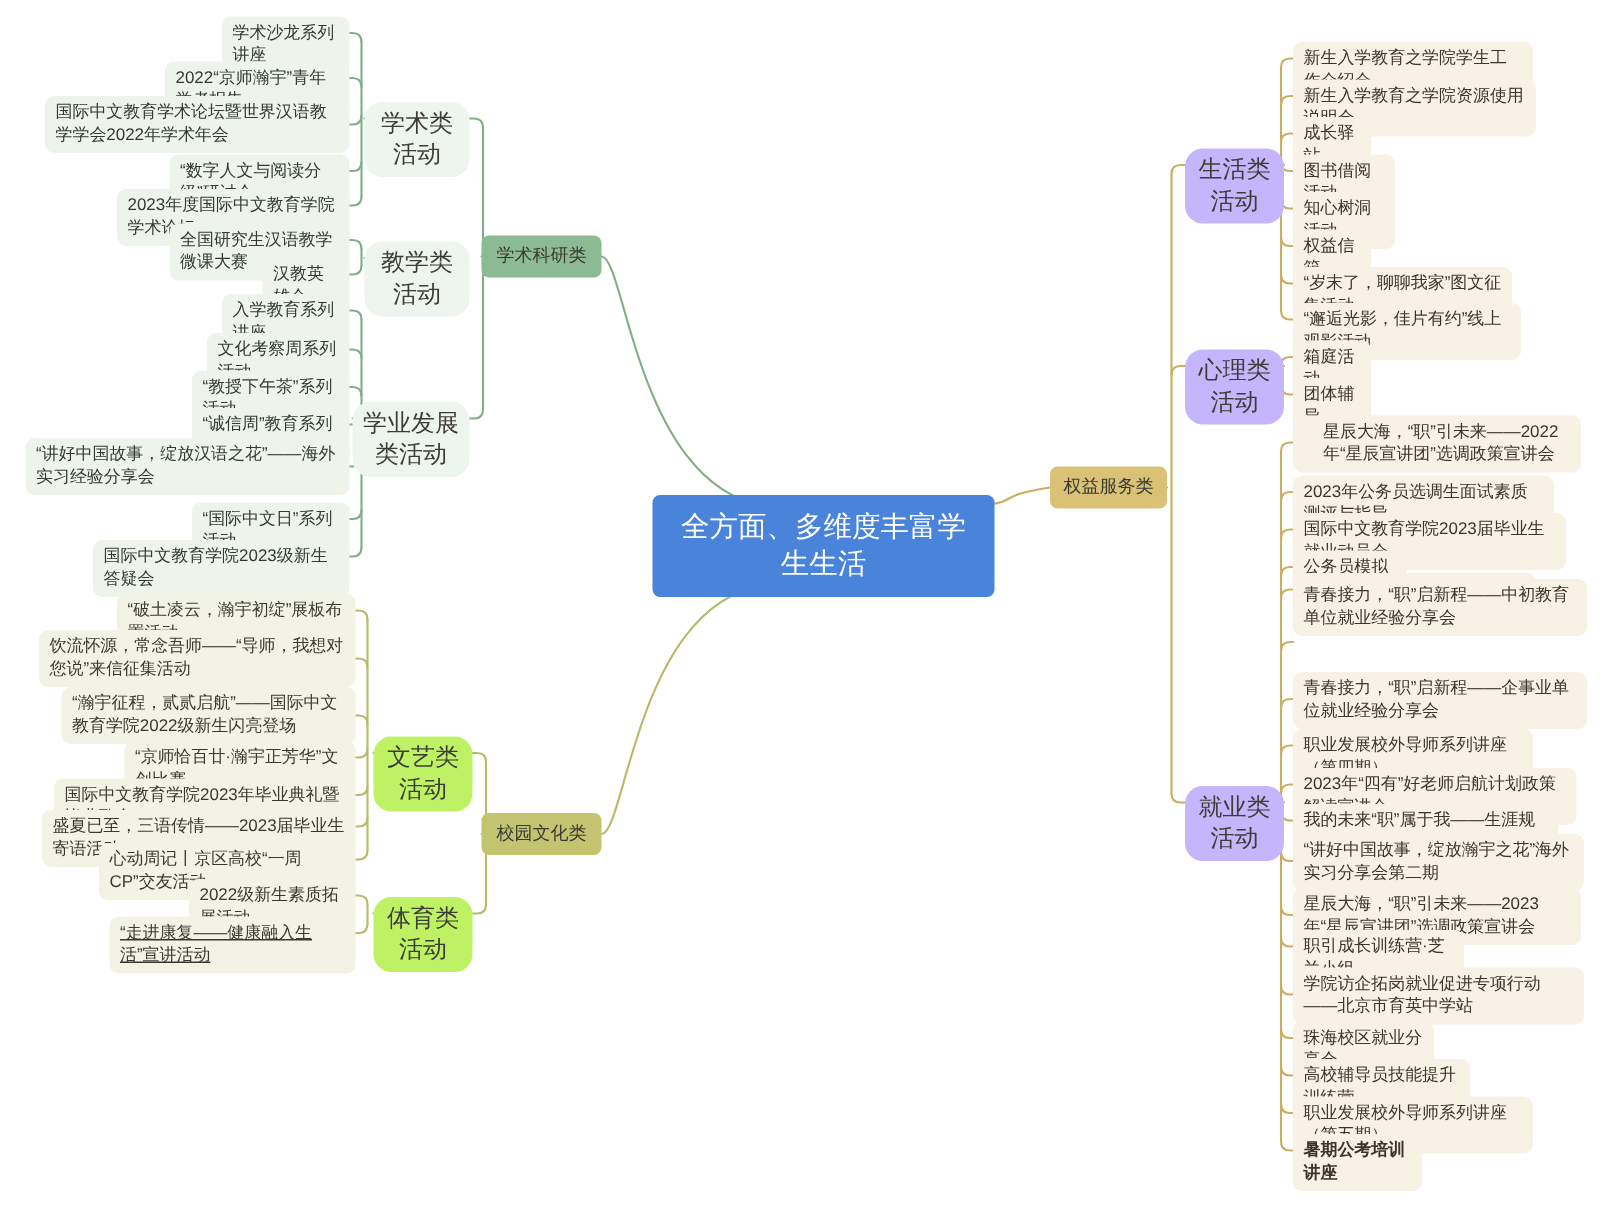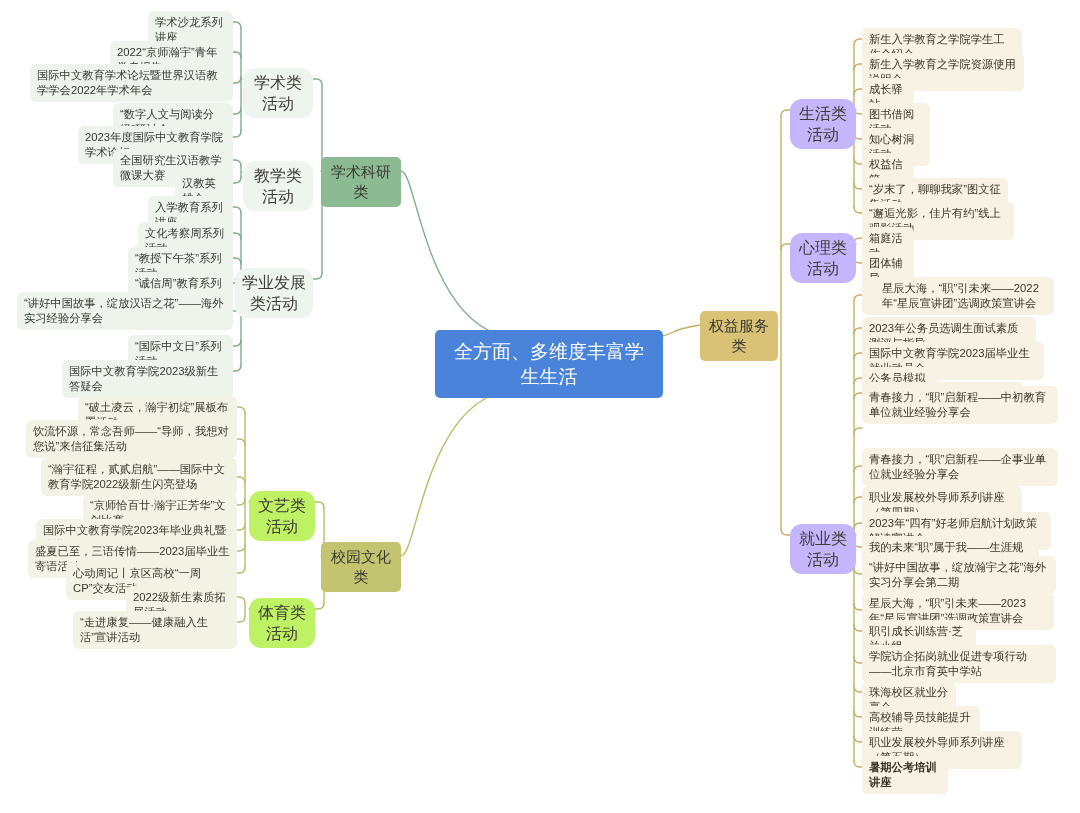--- a/index.html
+++ b/index.html
@@ -41,21 +41,21 @@
     background: #4a84da;
     color: #ffffff;
     font-size: 19px;
     justify-content: center;
     text-align: center;
     border-radius: 5px;
     padding: 6px 10px;
   }
   
   .node.cat {
-    font-size: 15px;
+    font-size: 12px;
     color: #3a3a32;
     justify-content: center;
     text-align: center;
     border-radius: 5px;
     padding: 5px 8px;
   }
   .cat.cat-green  { background: #8cba93; }
   .cat.cat-olive  { background: #c3c46f; }
   .cat.cat-gold   { background: #d9c176; }
 
@@ -198,21 +198,21 @@
       <div class="node grp g-olive" style="left: 249px; top: 491px; width: 66px; min-height: 22px;"><span>文艺类活动</span></div>
       <div class="node leaf l-olive align-right" style="left: 78px; top: 396px; width: 159px; min-height: 22px;"><span>“破土凌云，瀚宇初绽”展板布置活动</span></div>
       <div class="node leaf l-olive align-right" style="left: 26px; top: 420px; width: 211px; min-height: 38px;"><span>饮流怀源，常念吾师——“导师，我想对您说”来信征集活动</span></div>
       <div class="node leaf l-olive align-right" style="left: 41px; top: 458px; width: 196px; min-height: 38px;"><span>“瀚宇征程，贰贰启航”——国际中文教育学院2022级新生闪亮登场</span></div>
       <div class="node leaf l-olive align-right" style="left: 83px; top: 494px; width: 154px; min-height: 22px;"><span>“京师恰百廿·瀚宇正芳华”文创比赛</span></div>
       <div class="node leaf l-olive align-right" style="left: 36px; top: 519px; width: 201px; min-height: 22px;"><span>国际中文教育学院2023年毕业典礼暨毕业歌会</span></div>
       <div class="node leaf l-olive align-right" style="left: 28px; top: 540px; width: 209px; min-height: 22px;"><span>盛夏已至，三语传情——2023届毕业生寄语活动</span></div>
       <div class="node leaf l-olive align-right" style="left: 66px; top: 562px; width: 171px; min-height: 22px;"><span>心动周记丨京区高校“一周CP”交友活动</span></div>
       <div class="node grp g-olive" style="left: 249px; top: 598px; width: 66px; min-height: 22px;"><span>体育类活动</span></div>
       <div class="node leaf l-olive align-right" style="left: 126px; top: 586px; width: 111px; min-height: 22px;"><span>2022级新生素质拓展活动</span></div>
-      <div class="node leaf l-olive align-right" style="left: 73px; top: 611px; width: 164px; min-height: 22px;"><span>“走进康复——健康融入生活”宣讲活动</span></div>
+      <div class="node leaf l-olive align-right" style="left: 73px; top: 611px; width: 164px; min-height: 22px; text-decoration: underline;"><span>“走进康复——健康融入生活”宣讲活动</span></div>
       <div class="node cat cat-gold" style="left: 700px; top: 311px; width: 78px; min-height: 28px;"><span>权益服务类</span></div>
       <div class="node grp g-gold" style="left: 790px; top: 99px; width: 66px; min-height: 22px;"><span>生活类活动</span></div>
       <div class="node leaf l-gold align-left" style="left: 862px; top: 28px; width: 160px; min-height: 22px;"><span>新生入学教育之学院学生工作介绍会</span></div>
       <div class="node leaf l-gold align-left" style="left: 862px; top: 53px; width: 162px; min-height: 22px;"><span>新生入学教育之学院资源使用说明会</span></div>
       <div class="node leaf l-gold align-left" style="left: 862px; top: 78px; width: 52px; min-height: 22px;"><span>成长驿站</span></div>
       <div class="node leaf l-gold align-left" style="left: 862px; top: 103px; width: 68px; min-height: 22px;"><span>图书借阅活动</span></div>
       <div class="node leaf l-gold align-left" style="left: 862px; top: 128px; width: 68px; min-height: 22px;"><span>知心树洞活动</span></div>
       <div class="node leaf l-gold align-left" style="left: 862px; top: 153px; width: 52px; min-height: 22px;"><span>权益信箱</span></div>
       <div class="node leaf l-gold align-left" style="left: 862px; top: 178px; width: 146px; min-height: 22px;"><span>“岁末了，聊聊我家”图文征集活动</span></div>
       <div class="node leaf l-gold align-left" style="left: 862px; top: 202px; width: 152px; min-height: 22px;"><span>“邂逅光影，佳片有约”线上观影活动</span></div>

